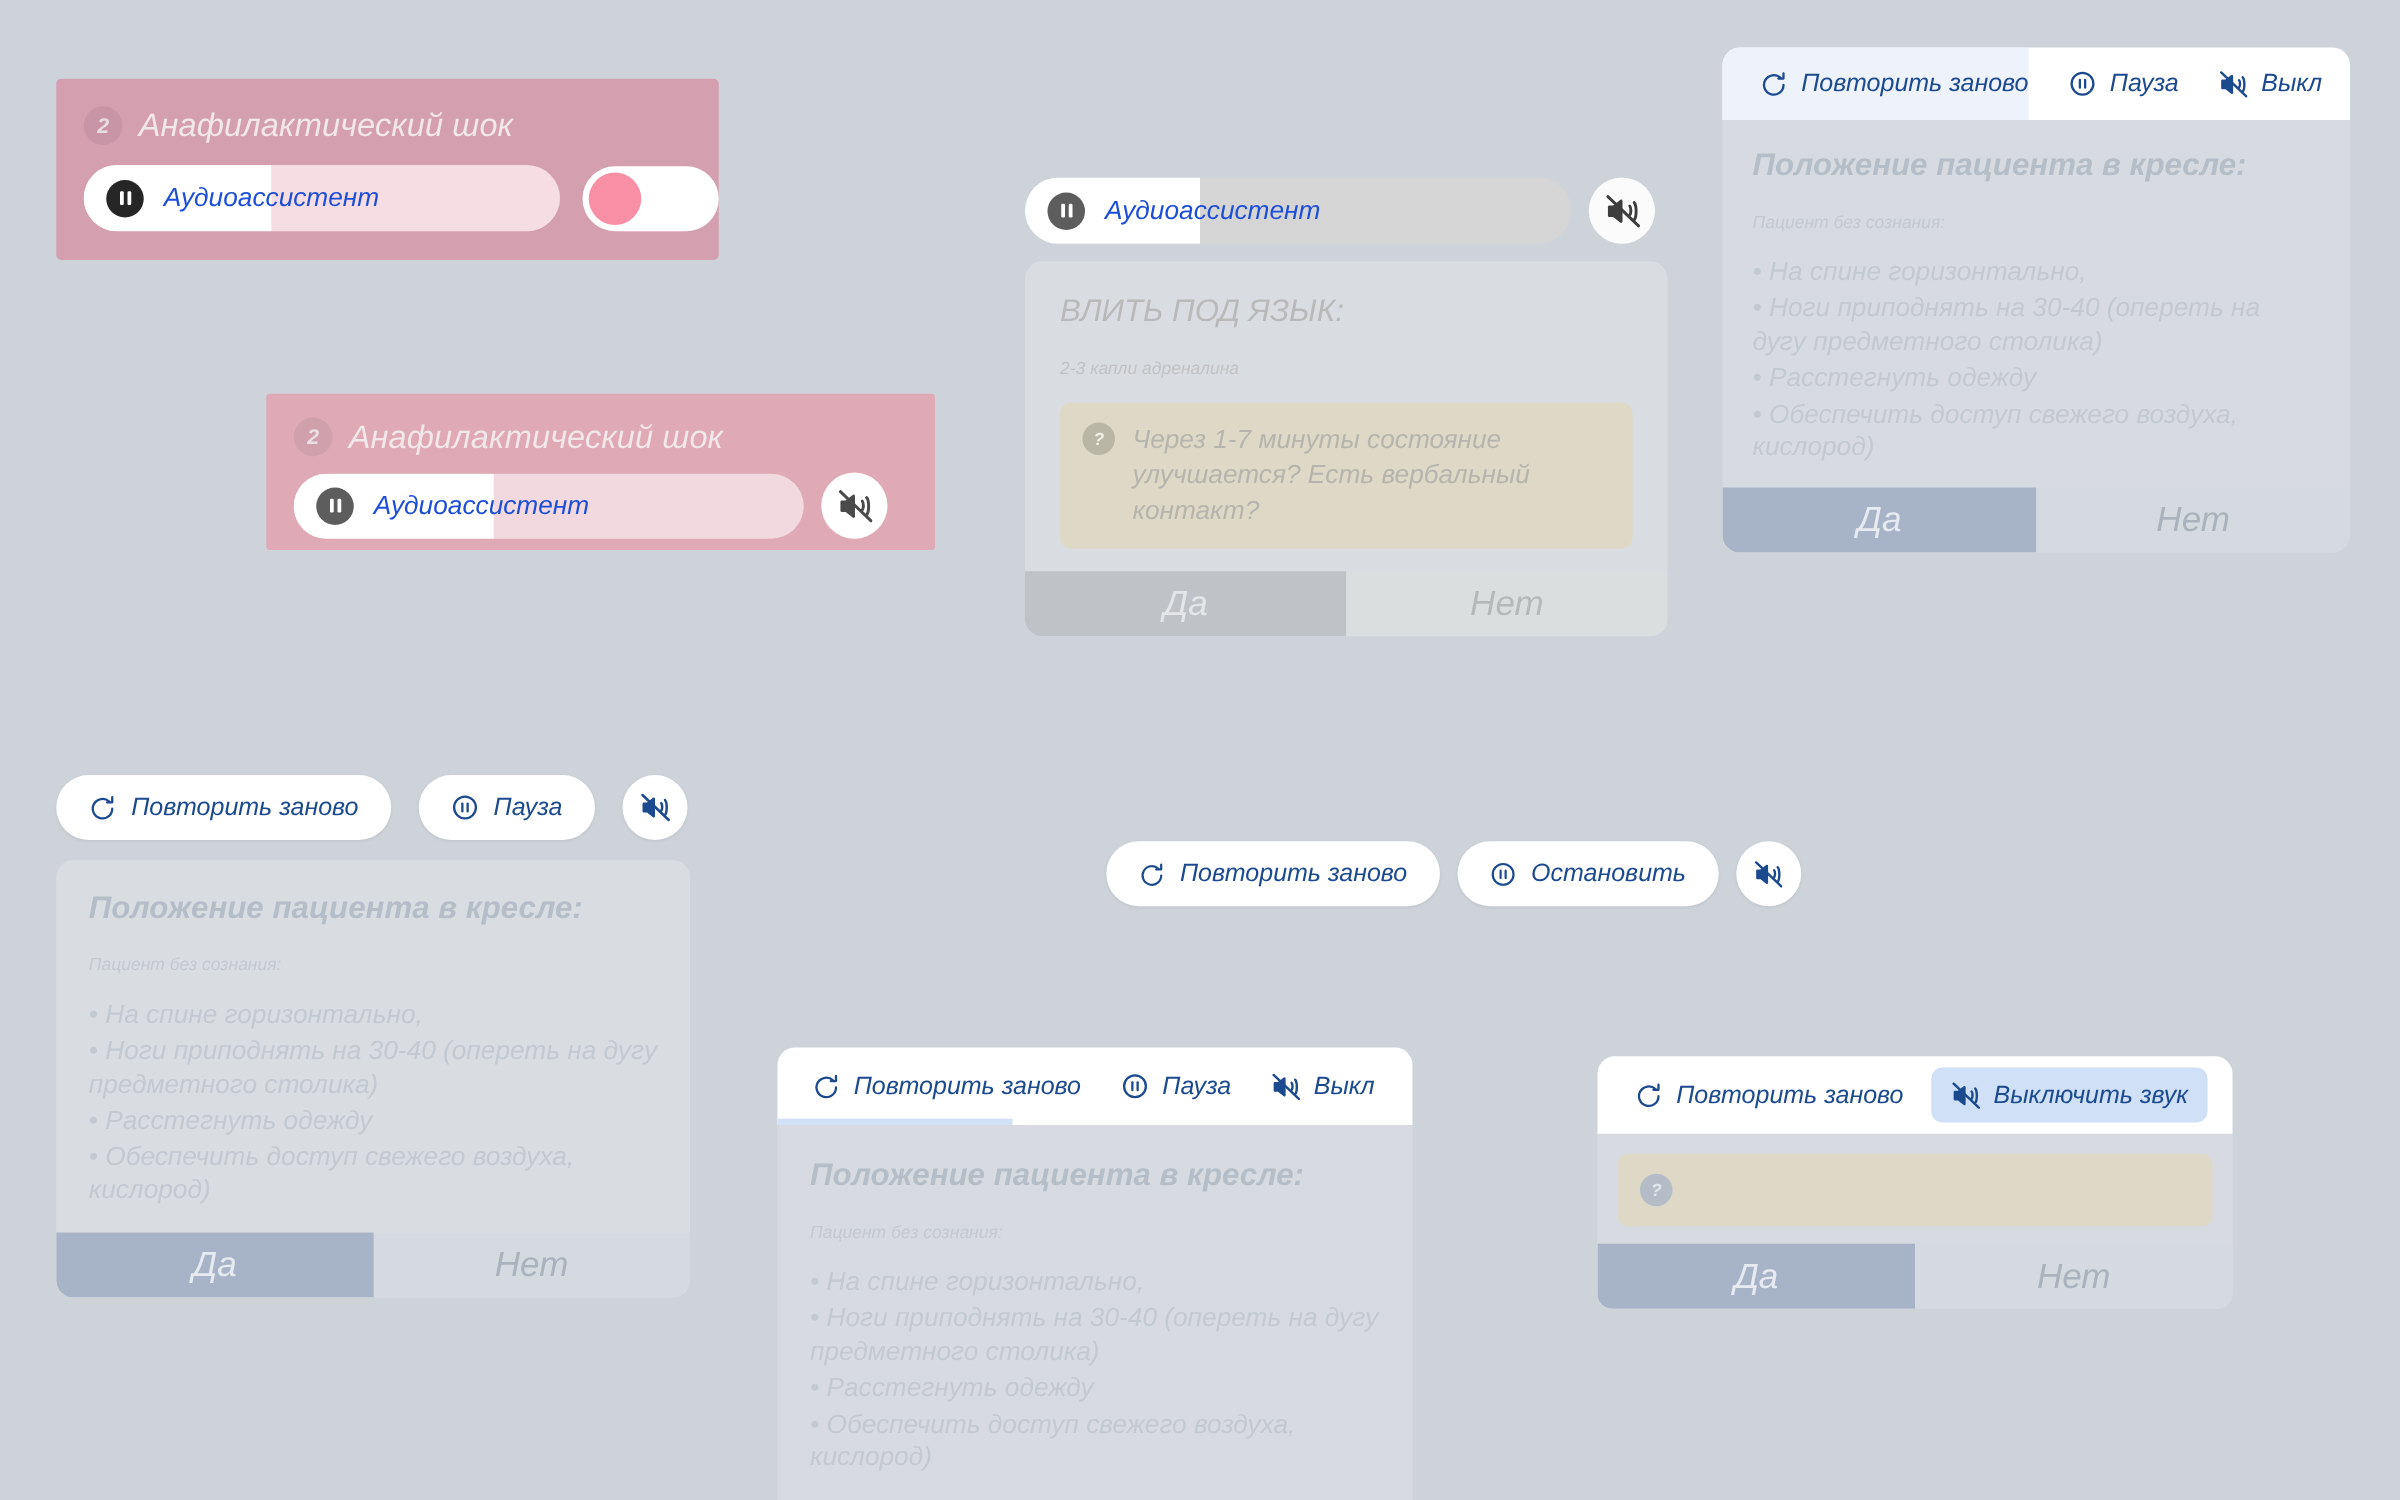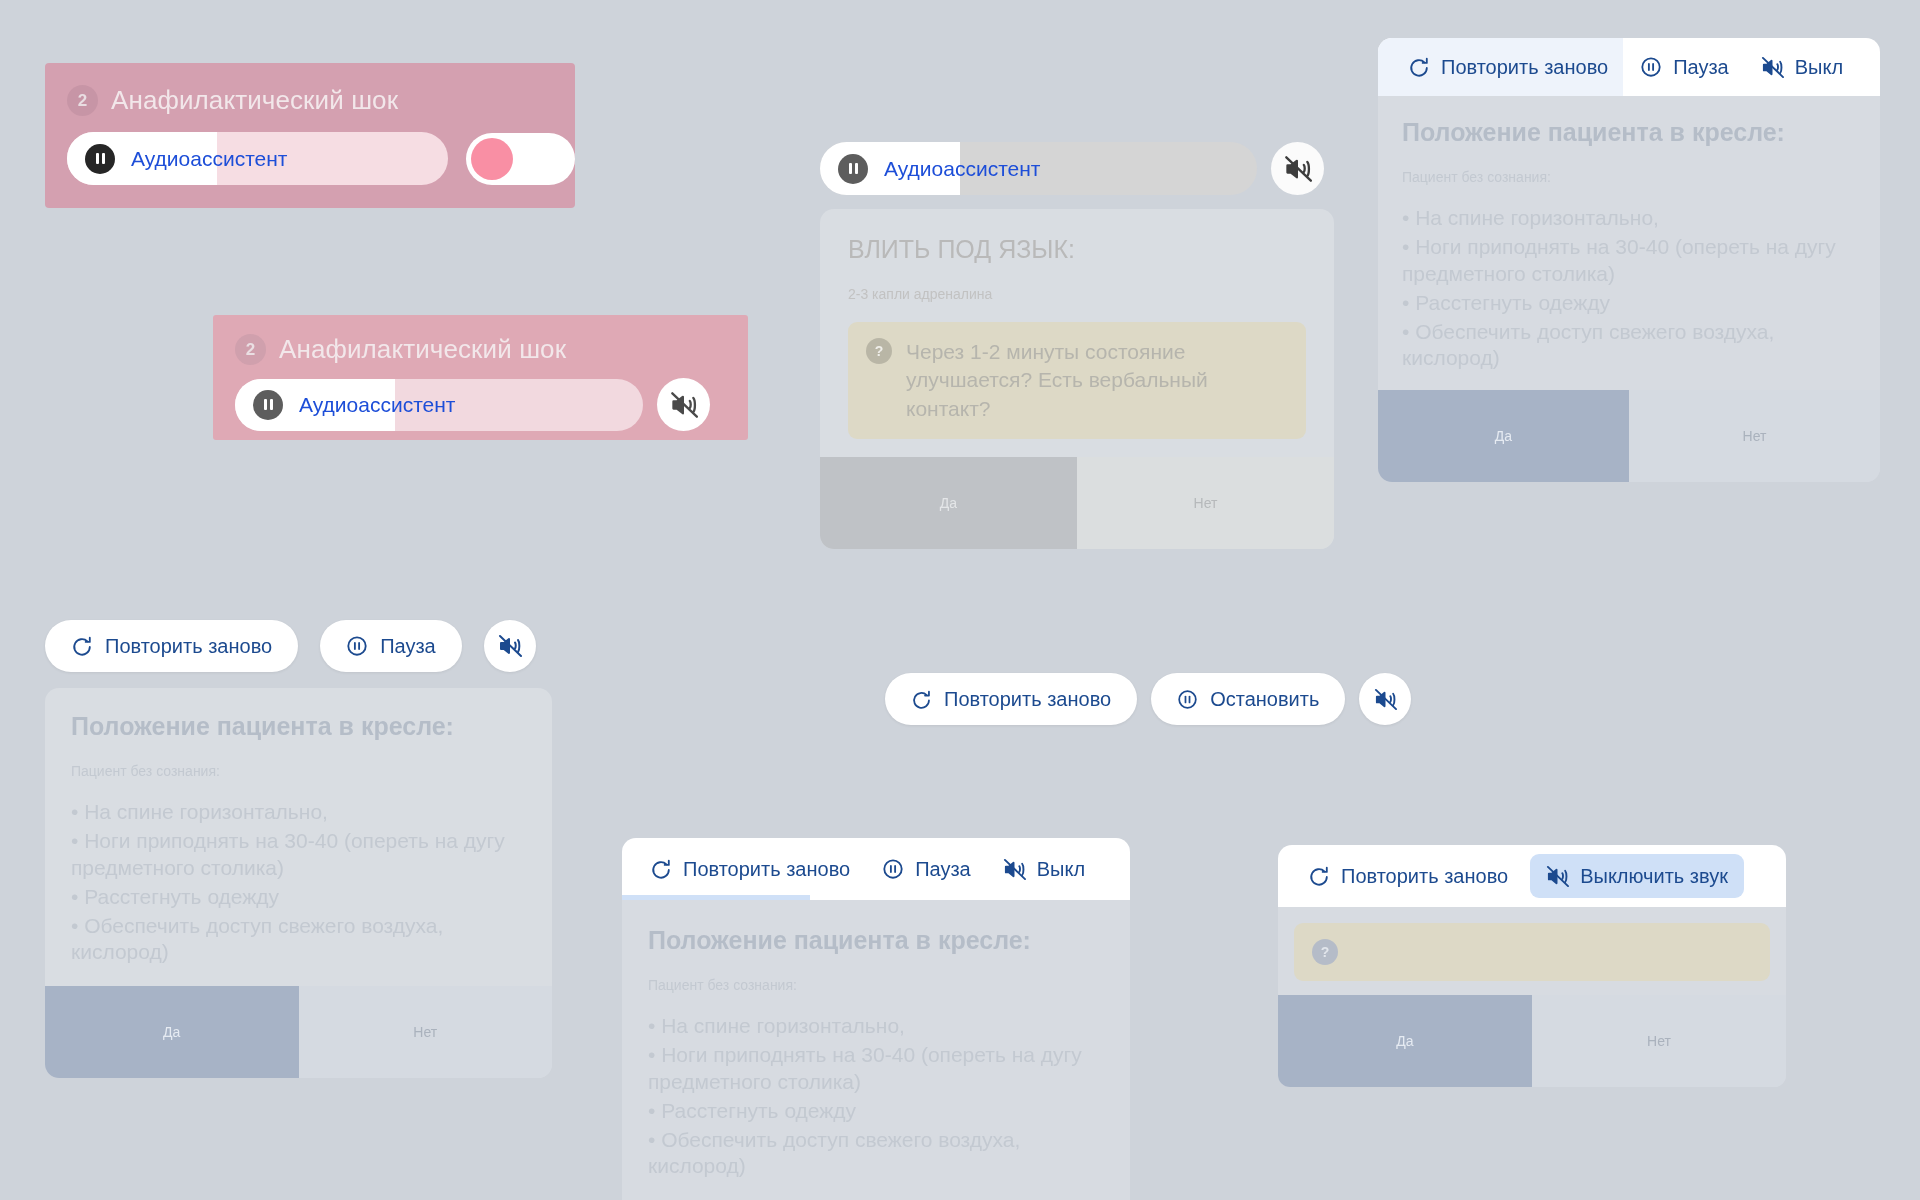--- a/index.html
+++ b/index.html
@@ -4,21 +4,21 @@
 <style>
   html,body{margin:0;padding:0;}
   body{
     width:1920px;height:1200px;
     background:#ced3da;
     font-family:"Liberation Sans", sans-serif;
     overflow:hidden;
     position:relative;
     -webkit-font-smoothing:antialiased;
   }
-  .abs{position:absolute;}
+  .abs{position:absolute;font-style:italic;}
 
   
   .icn{display:inline-flex;align-items:center;justify-content:center;flex:none;}
   .icn svg{display:block;}
 
   
   .pause-dot{width:30px;height:30px;border-radius:50%;background:#262626;display:inline-flex;align-items:center;justify-content:center;flex:none;}
   .pause-dot.grey{background:#5d5d5d;}
   .pause-dot i{display:block;width:3px;height:11px;background:#fff;margin:0 1.5px;border-radius:1px;}
 
@@ -57,21 +57,21 @@
   .g-list{font-size:21px;color:#c3c9d1;line-height:1.28;}
   .g-list div{margin:0 0 2px 0;}
 
   .q-box{background:#ddd9c6;border-radius:9px;padding:16px 18px;display:flex;gap:14px;align-items:flex-start;}
   .q-box .q-txt{font-size:21px;color:#b6b5ad;line-height:1.35;}
   .q-box.blue .q-txt{color:#b9c0cb;}
 
   .yn{display:flex;}
   .yn .yes{background:#a7b3c6;color:#e6ebf2;}
   .yn .no{background:#d5dae1;color:#aab2bd;}
-  .yn > div{flex:1;display:flex;align-items:center;justify-content:center;font-size:14px;height:92px;}
+  .yn > div{flex:1;display:flex;align-items:center;justify-content:center;font-size:28px;height:52px;}
 
   
   .toolpill{background:#fff;border-radius:40px;display:flex;align-items:center;gap:12px;
             color:#1c4a8f;font-size:20px;padding:0 26px;height:52px;box-shadow:0 1px 3px rgba(0,0,0,.07);}
   .toolpill.icononly{padding:0;width:52px;justify-content:center;}
   .toolbar-flat{background:#fff;border-radius:14px 14px 0 0;display:flex;align-items:center;
                 padding:0 22px;height:60px;position:relative;overflow:hidden;}
   .toolbar-flat .tb{display:flex;align-items:center;gap:11px;color:#1c4a8f;font-size:20px;
                     padding:0 16px;height:44px;border-radius:9px;white-space:nowrap;}
   .toolbar-flat .tb.active{background:#cfe0f7;}
@@ -155,21 +155,21 @@
       </span>
     </div>
   </div>
 
   <div class="gcard" style="margin-top:14px;width:514px;">
     <div class="body" style="padding-bottom:18px;">
       <div class="g-title" style="font-weight:400;color:#b9b9b9;">ВЛИТЬ ПОД ЯЗЫК:</div>
       <div class="g-sub" style="color:#c2c2c2;margin-bottom:20px;">2-3 капли адреналина</div>
       <div class="q-box">
         <div class="q-dot">?</div>
-        <div class="q-txt">Через 1-2 минуты состояние улучшается? Есть вербальный контакт?</div>
+        <div class="q-txt">Через 1-7 минуты состояние улучшается? Есть вербальный контакт?</div>
       </div>
     </div>
     <div class="yn">
       <div class="yes" style="background:#bfc2c6;color:#e4e6e8;">Да</div>
       <div class="no" style="background:#dbdedf;color:#b6b9bb;">Нет</div>
     </div>
   </div>
 </div>
 
 <div class="abs" style="left:1378px;top:38px;width:502px;">

